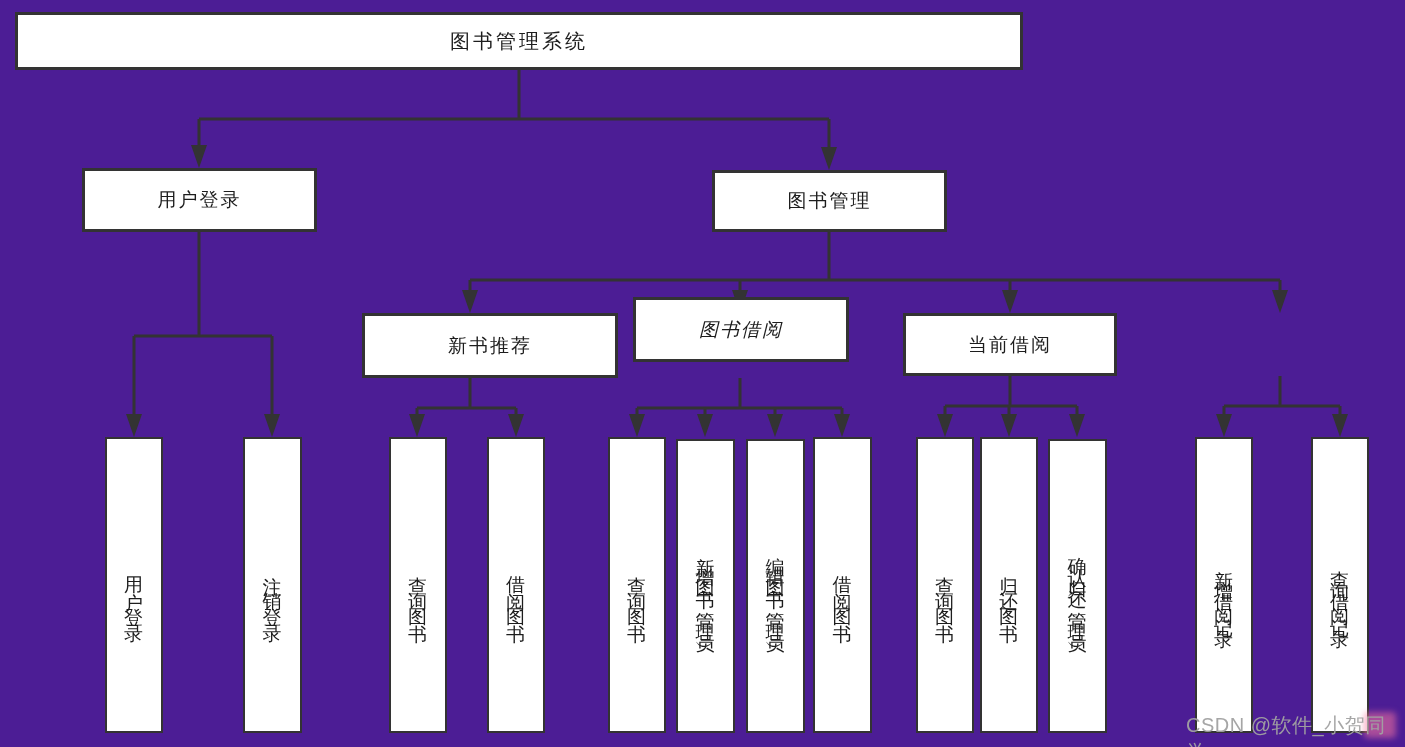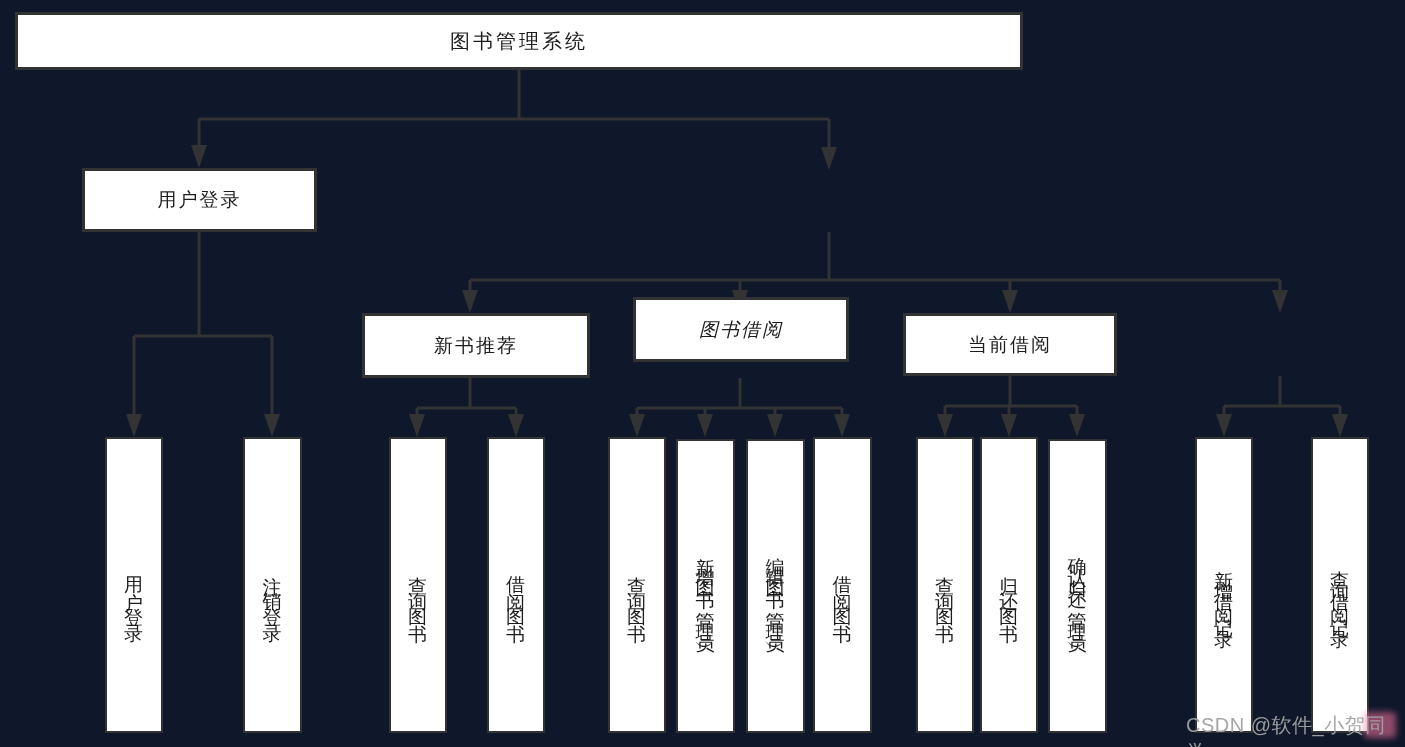--- a/index.html
+++ b/index.html
@@ -8,21 +8,21 @@
     background: #ffffff;
     width: 1405px;
     height: 747px;
     overflow: hidden;
     font-family: "Liberation Sans", "DejaVu Sans", sans-serif;
   }
   .canvas {
     position: relative;
     width: 1405px;
     height: 747px;
-    background: #0f172a;
+    background: #4c1d95;
   }
   .wires {
     position: absolute;
     left: 0;
     top: 0;
     width: 1405px;
     height: 747px;
   }
   .node {
     position: absolute;
@@ -132,22 +132,23 @@
       <polygon points="1001,414 1017,414 1009,437"></polygon>
       <polygon points="1069,414 1085,414 1077,437"></polygon>
       <polygon points="1216,414 1232,414 1224,437"></polygon>
       <polygon points="1332,414 1348,414 1340,437"></polygon>
     </g>
   </svg>
 
   <div class="node root" style="left:15px; top:12px; width:1008px; height:58px;">图书管理系统</div>
 
   <div class="node" style="left:82px; top:168px; width:235px; height:64px;">用户登录</div>
+  <div class="node" style="left:712px; top:170px; width:235px; height:62px;">图书管理</div>
 
-  <div class="node" style="left:362px; top:313px; width:228px; height:65px;">新书推荐</div>
+  <div class="node" style="left:362px; top:313px; width:256px; height:65px;">新书推荐</div>
   <div class="node" style="left:633px; top:297px; width:216px; height:65px;font-style:italic;">图书借阅</div>
   <div class="node" style="left:903px; top:313px; width:214px; height:63px;font-family:Liberation Serif, serif;">当前借阅</div>
 
   <div class="node leaf" style="left:105px; top:437px; width:58px; height:296px;">
     <span class="vtext">用户登录</span>
   </div>
   <div class="node leaf" style="left:243px; top:437px; width:59px; height:296px;">
     <span class="vtext">注销登录</span>
   </div>
 

